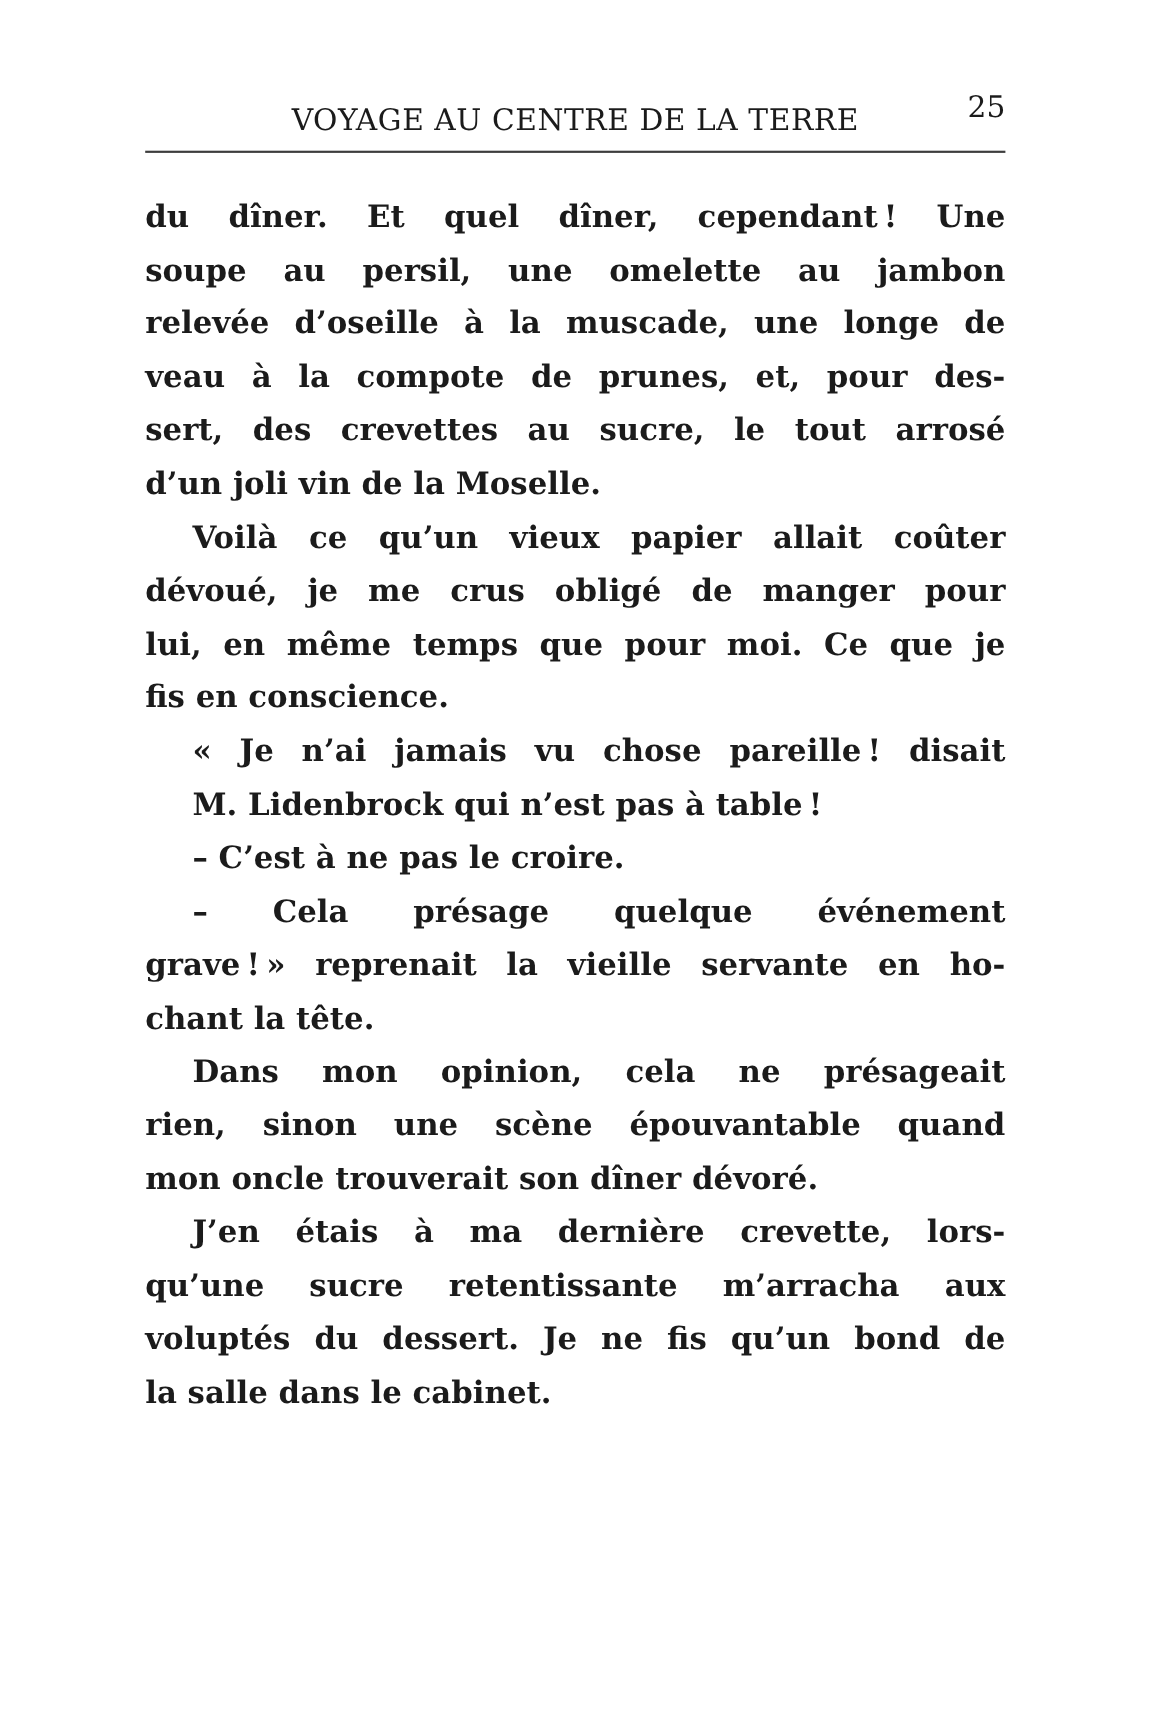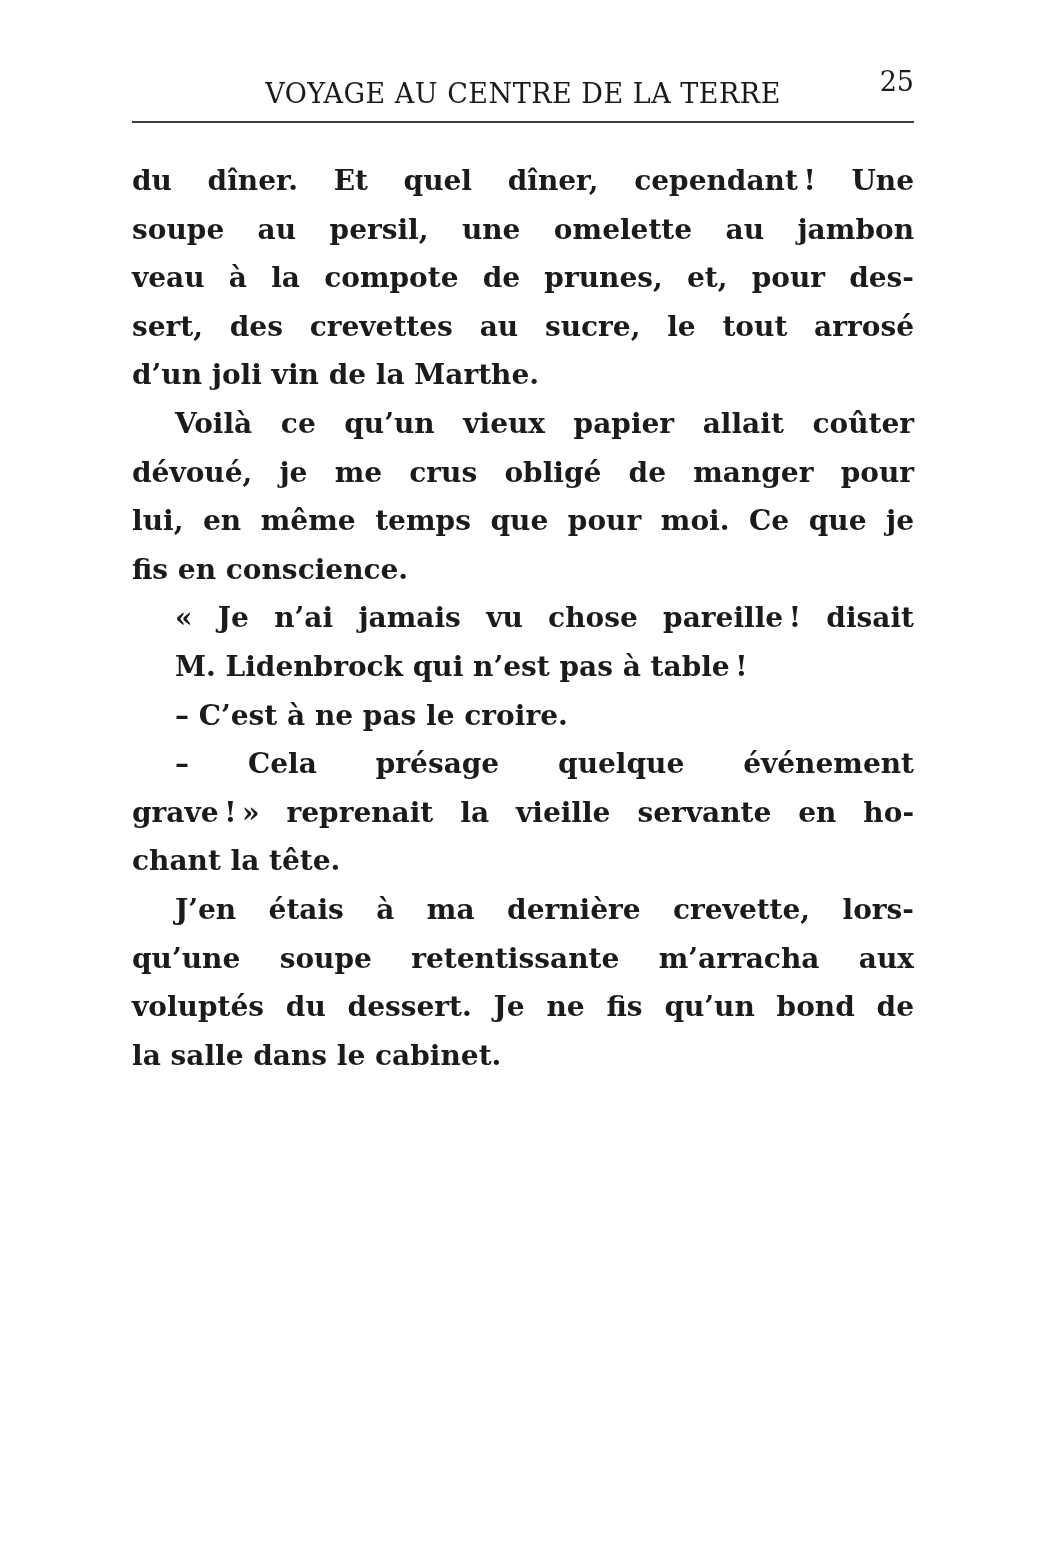--- a/index.html
+++ b/index.html
@@ -8,21 +8,21 @@
     position: relative;
     width: 1046px;
     height: 1568px;
     background: #ffffff;
     overflow: hidden;
     font-family: "DejaVu Serif", "Liberation Serif", serif;
     color: #1b1b1b;
   }
   .text-block {
     width: 782px;
-    margin: 0 auto;
+    margin: 16px auto;
     padding-top: 70px;
   }
   .header {
     position: relative;
     height: 53px;
     border-bottom: 2px solid #3d3d3d;
   }
   .header-title {
     position: absolute;
     left: 50%;
@@ -65,23 +65,24 @@
 <div class="page">
   <div class="text-block">
     <div class="header">
       <span class="header-title">VOYAGE AU CENTRE DE LA TERRE</span>
       <span class="header-page">25</span>
     </div>
     <div class="body">
         <div class="para">
           <div class="line just">du dîner. Et quel dîner, cependant ! Une</div>
           <div class="line just">soupe au persil, une omelette au jambon</div>
+          <div class="line just">relevée d’oseille à la muscade, une longe de</div>
           <div class="line just">veau à la compote de prunes, et, pour des-</div>
           <div class="line just">sert, des crevettes au sucre, le tout arrosé</div>
-          <div class="line">d’un joli vin de la Marthe.</div>
+          <div class="line">d’un joli vin de la Moselle.</div>
         </div>
         <div class="para indent">
           <div class="line just">Voilà ce qu’un vieux papier allait coûter</div>
           <div class="line just">dévoué, je me crus obligé de manger pour</div>
           <div class="line just">lui, en même temps que pour moi. Ce que je</div>
           <div class="line">fis en conscience.</div>
         </div>
         <div class="para indent">
           <div class="line just">«&nbsp;Je n’ai jamais vu chose pareille ! disait</div>
         </div>
@@ -90,20 +91,25 @@
         </div>
         <div class="para indent">
           <div class="line">– C’est à ne pas le croire.</div>
         </div>
         <div class="para indent">
           <div class="line just">– Cela présage quelque événement</div>
           <div class="line just">grave ! » reprenait la vieille servante en ho-</div>
           <div class="line">chant la tête.</div>
         </div>
         <div class="para indent">
+          <div class="line just">Dans mon opinion, cela ne présageait</div>
+          <div class="line just">rien, sinon une scène épouvantable quand</div>
+          <div class="line">mon oncle trouverait son dîner dévoré.</div>
+        </div>
+        <div class="para indent">
           <div class="line just">J’en étais à ma dernière crevette, lors-</div>
-          <div class="line just">qu’une soupe retentissante m’arracha aux</div>
+          <div class="line just">qu’une sucre retentissante m’arracha aux</div>
           <div class="line just">voluptés du dessert. Je ne fis qu’un bond de</div>
           <div class="line">la salle dans le cabinet.</div>
         </div>
       </div>
   </div>
 </div>
 
 </body></html>

